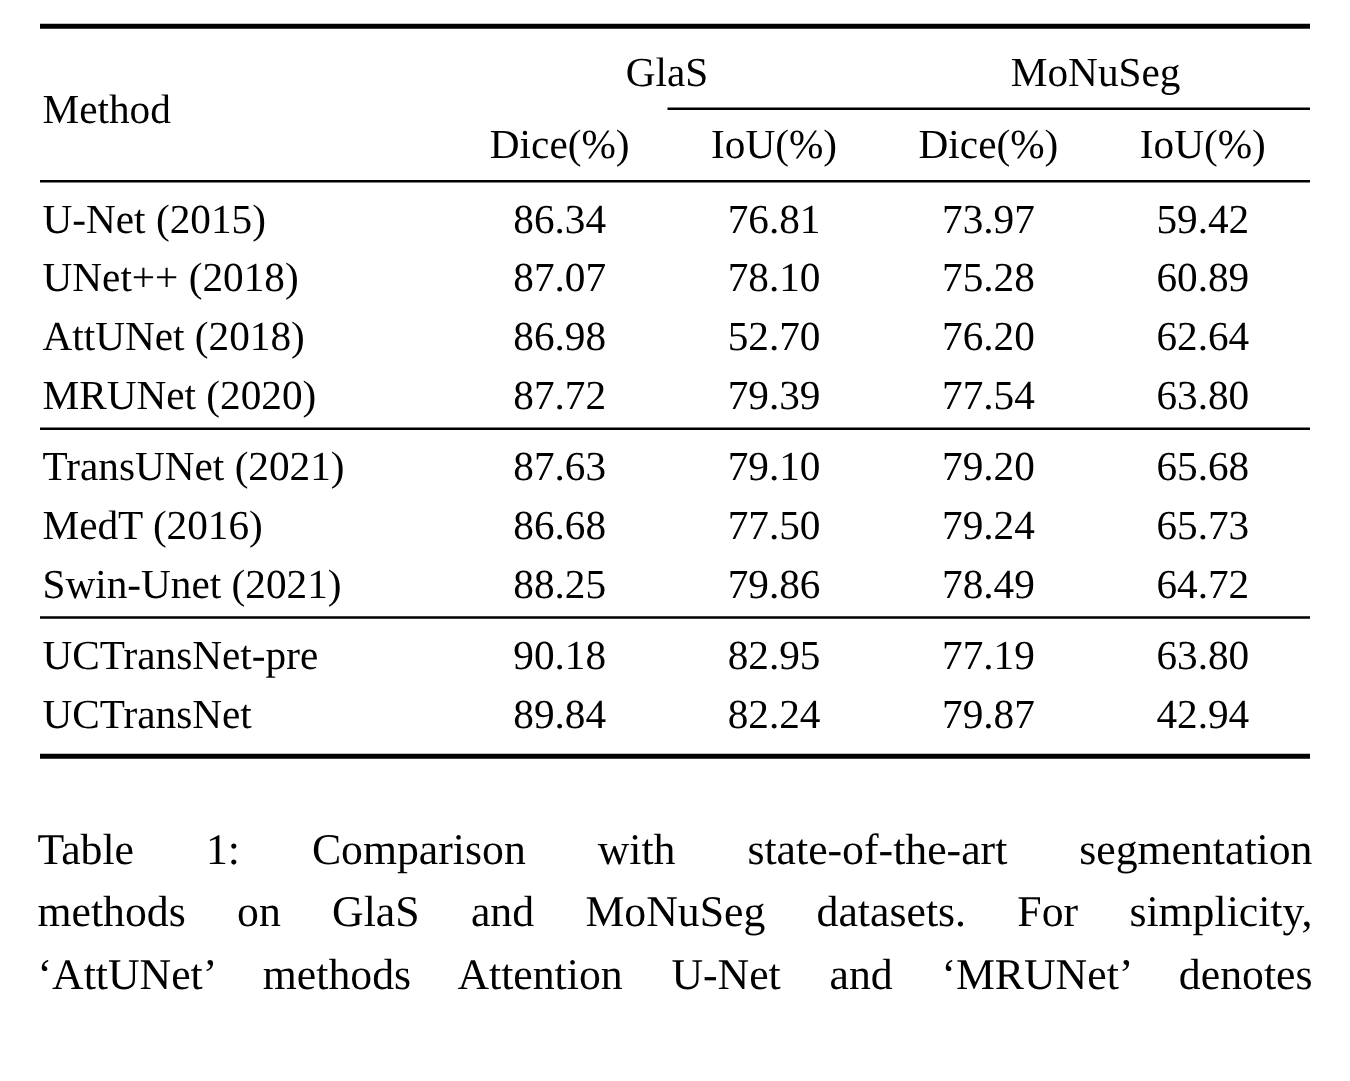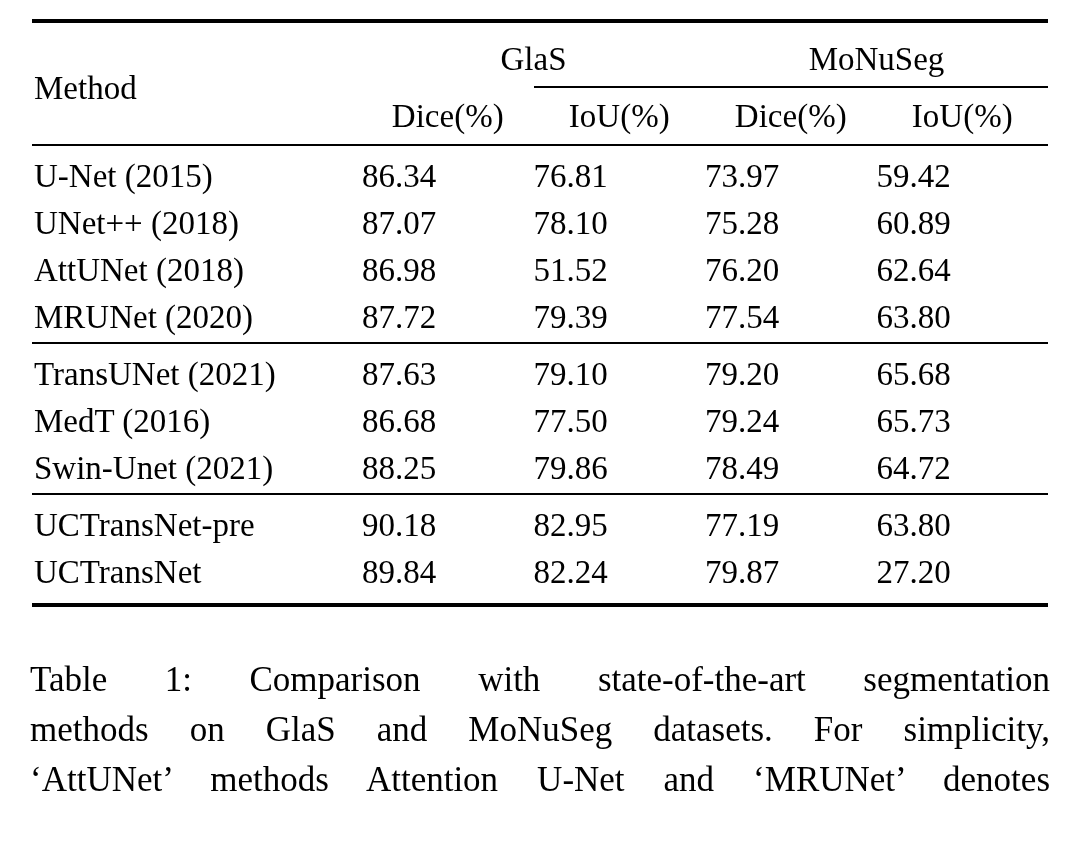--- a/index.html
+++ b/index.html
@@ -83,21 +83,21 @@
 
   .spacer-sm td { height: 10px; line-height: 0; font-size: 0; }
   .spacer-xs td { height: 6px;  line-height: 0; font-size: 0; }
 
   .cell-method {
     text-align: left;
     padding-left: 2px !important;
     white-space: nowrap;
   }
   .cell-num {
-    text-align: left;
+    text-align: center;
     white-space: nowrap;
   }
 
   .hdr-group {
     text-align: center;
     white-space: nowrap;
   }
 
   .hdr-sub {
     text-align: center;
@@ -192,21 +192,21 @@
           <tr class="data-row">
             <td class="cell-method">UNet++ (2018)</td>
             <td class="cell-num">87.07</td>
             <td class="cell-num">78.10</td>
             <td class="cell-num">75.28</td>
             <td class="cell-num">60.89</td>
           </tr>
           <tr class="data-row">
             <td class="cell-method">AttUNet (2018)</td>
             <td class="cell-num">86.98</td>
-            <td class="cell-num">51.52</td>
+            <td class="cell-num">52.70</td>
             <td class="cell-num">76.20</td>
             <td class="cell-num">62.64</td>
           </tr>
           <tr class="data-row">
             <td class="cell-method">MRUNet (2020)</td>
             <td class="cell-num">87.72</td>
             <td class="cell-num">79.39</td>
             <td class="cell-num">77.54</td>
             <td class="cell-num">63.80</td>
           </tr>
@@ -252,21 +252,21 @@
             <td class="cell-num bold">90.18</td>
             <td class="cell-num bold">82.95</td>
             <td class="cell-num">77.19</td>
             <td class="cell-num">63.80</td>
           </tr>
           <tr class="data-row">
             <td class="cell-method bold">UCTransNet</td>
             <td class="cell-num">89.84</td>
             <td class="cell-num">82.24</td>
             <td class="cell-num bold">79.87</td>
-            <td class="cell-num bold">27.20</td>
+            <td class="cell-num bold">42.94</td>
           </tr>
           <tr class="spacer-xs">
             <td colspan="5"></td>
           </tr>
           <tr class="rule-bottom">
             <td colspan="5">
               <div></div>
             </td>
           </tr>
         </tbody>

